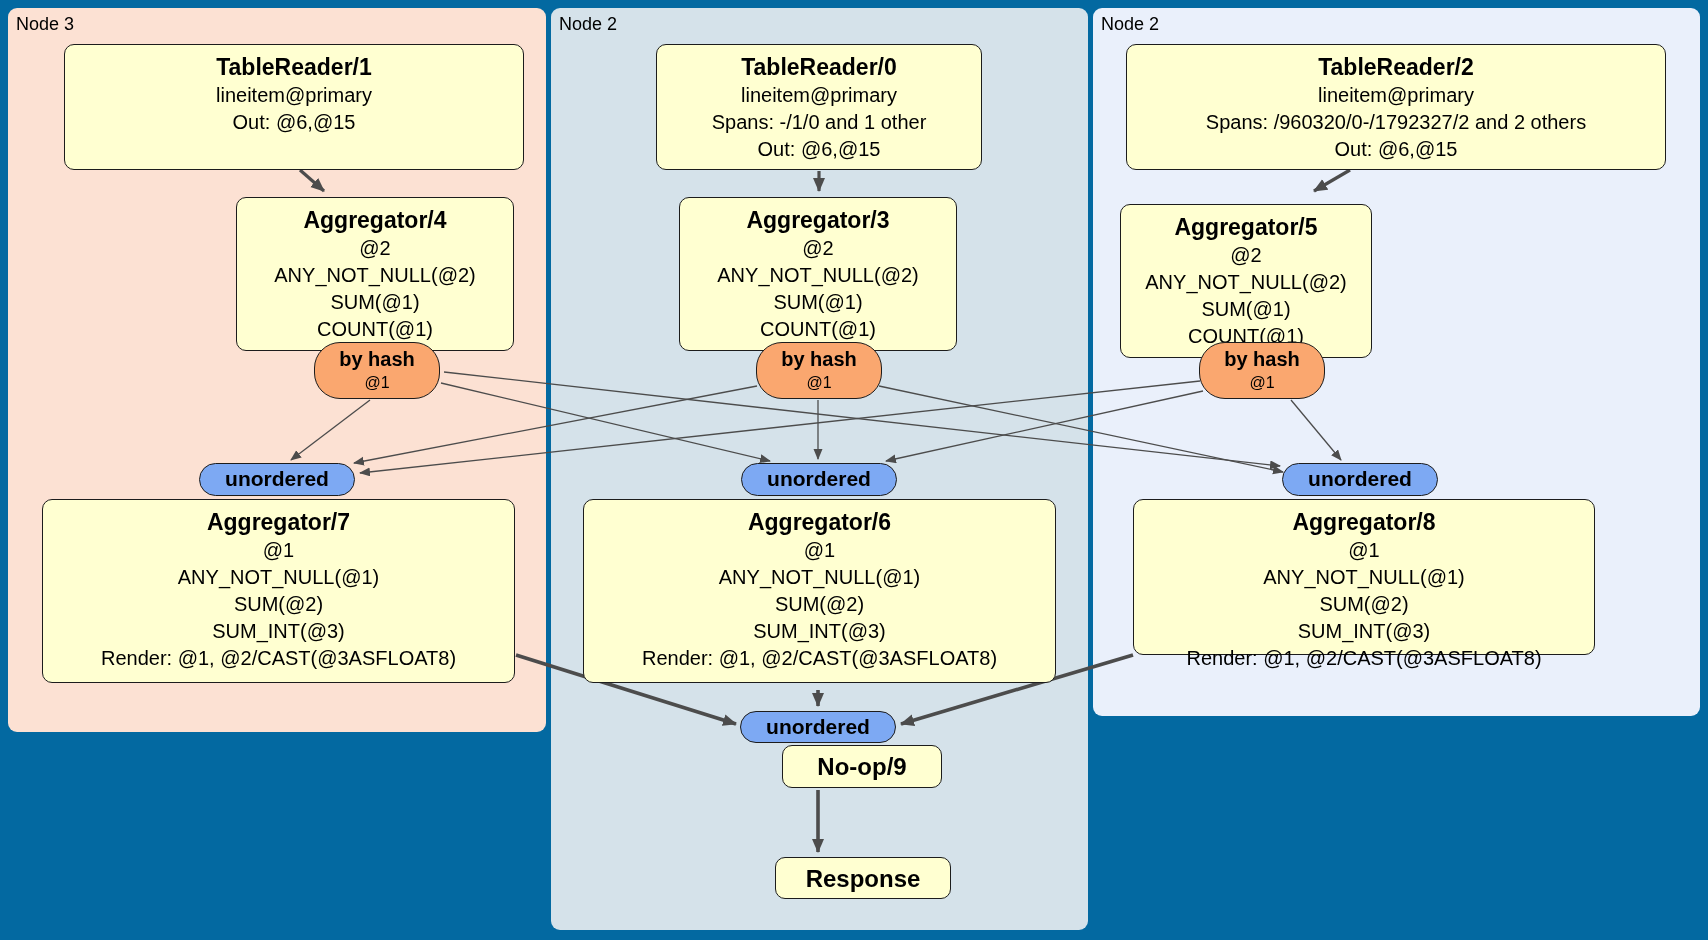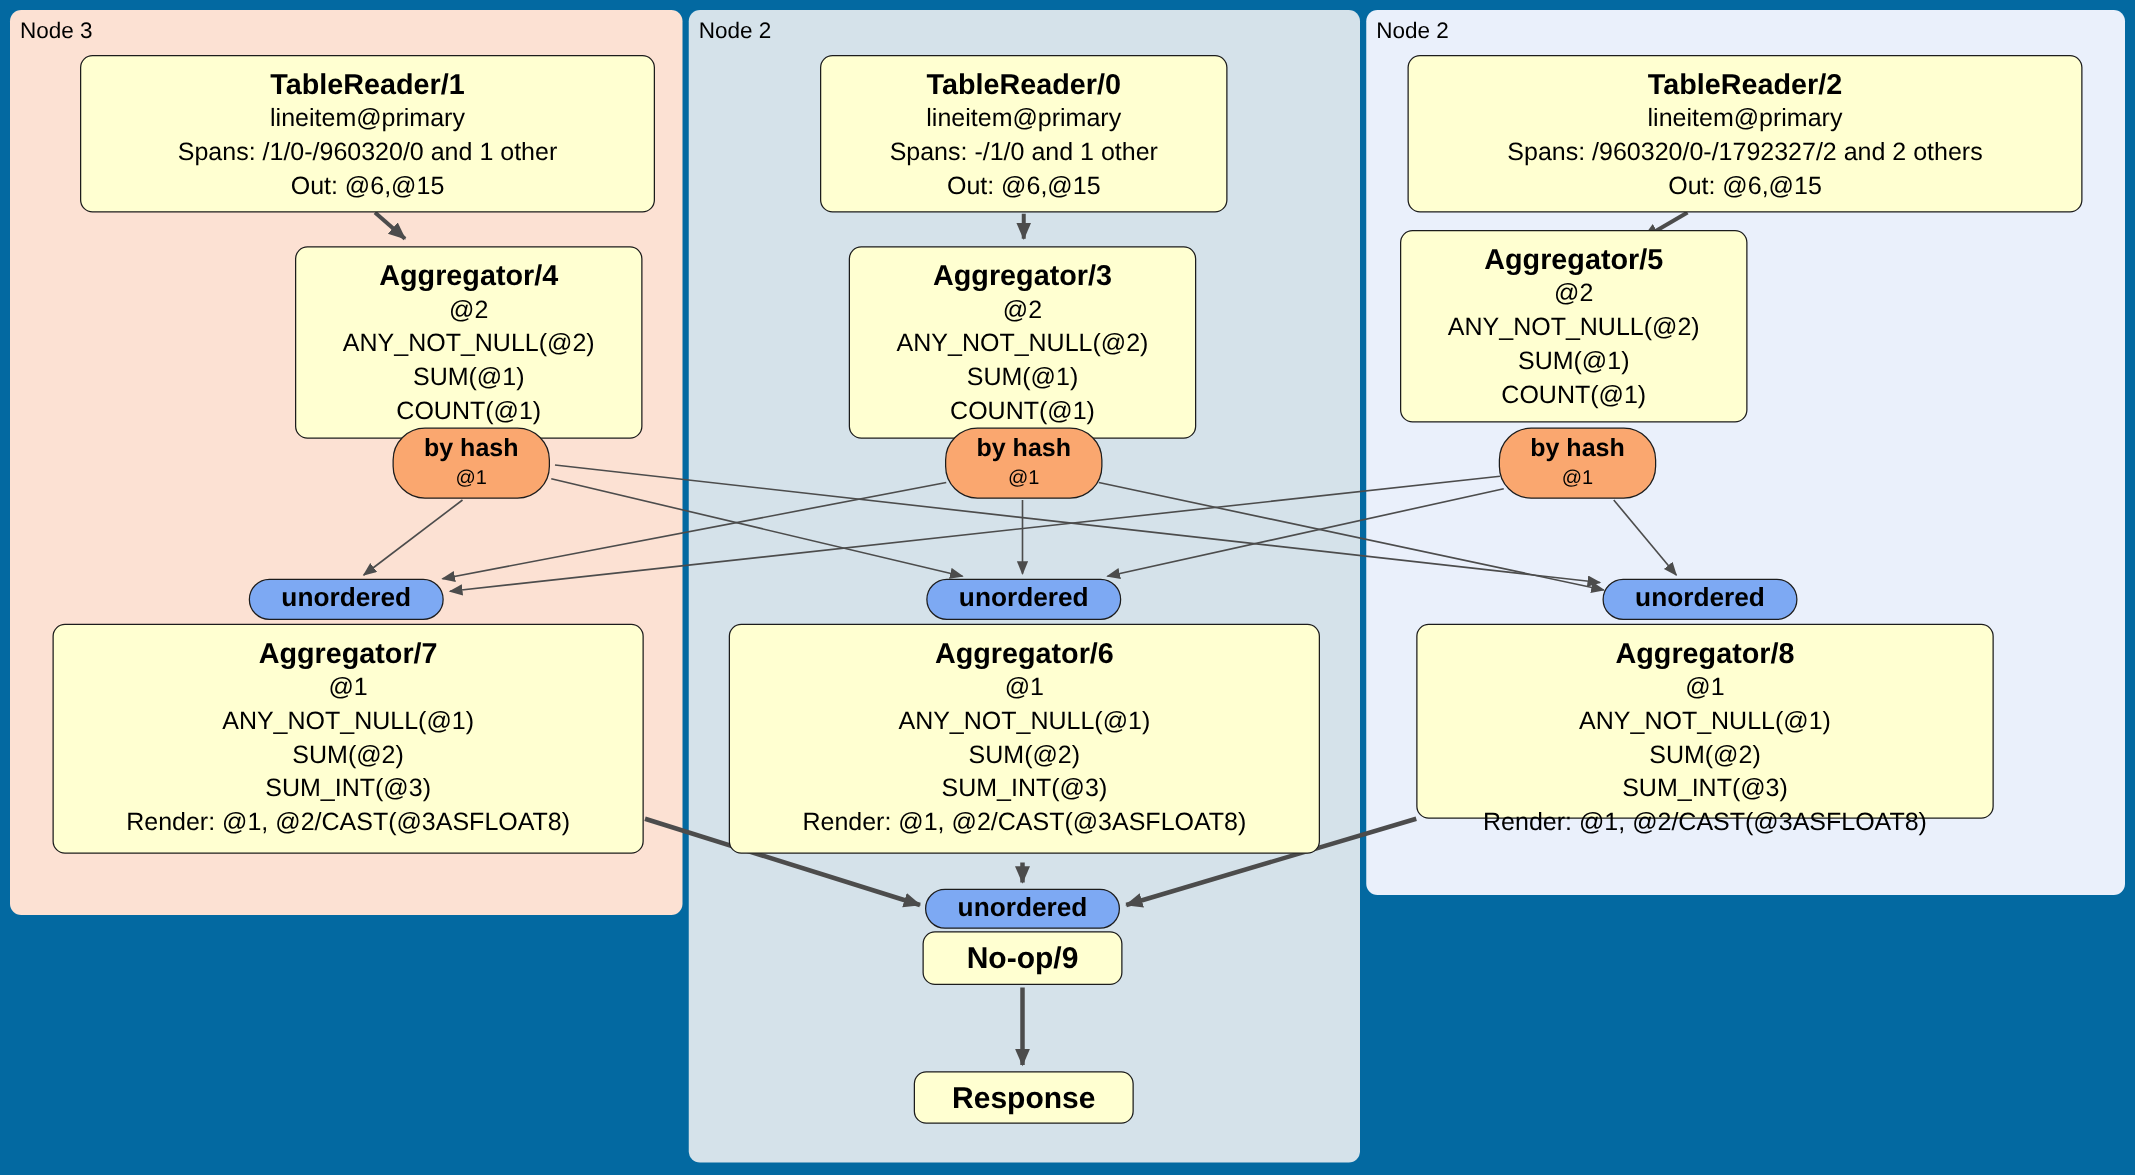--- a/index.html
+++ b/index.html
@@ -30,21 +30,21 @@
   }
   .box-title{font-size:23px;font-weight:bold;line-height:30px;white-space:nowrap;}
   .box-line{font-size:20px;line-height:27px;white-space:nowrap;}
 
   #tr1{left:64px;top:44px;width:460px;height:126px;}
   #tr0{left:656px;top:44px;width:326px;height:126px;}
   #tr2{left:1126px;top:44px;width:540px;height:126px;}
 
   #agg4{left:236px;top:197px;width:278px;height:154px;}
   #agg3{left:679px;top:197px;width:278px;height:154px;}
-  #agg5{left:1120px;top:184px;width:278px;height:154px;}
+  #agg5{left:1120px;top:204px;width:252px;height:154px;}
 
   #agg7{left:42px;top:499px;width:473px;height:184px;}
   #agg6{left:583px;top:499px;width:473px;height:184px;}
   #agg8{left:1133px;top:499px;width:462px;height:156px;}
 
   .pill{
     position:absolute;z-index:3;box-sizing:border-box;
     border:1.8px solid #1c1c1c;text-align:center;
   }
   .router{background:#faa76f;border-radius:26px;width:126px;height:57px;padding-top:3px;}
@@ -56,21 +56,21 @@
 
   .sync{
     background:#7da9f3;border-radius:18px;width:156px;height:33px;
     font-size:21px;font-weight:bold;line-height:30px;
   }
   #sync-left{left:199px;top:463px;}
   #sync-mid{left:741px;top:463px;}
   #sync-right{left:1282px;top:463px;}
   #sync-bottom{left:740px;top:711px;width:156px;height:32px;}
 
-  .terminal{padding:5px 20px;}
+  .terminal{padding:5px 20px;margin-left:44px;}
   .terminal .box-title{font-size:24px;line-height:31px;}
   #noop{left:738px;top:745px;width:160px;height:43px;}
   #response{left:731px;top:857px;width:176px;height:42px;}
 </style>
 </head>
 <body>
 
 <div id="canvas">
 
   <div class="region" id="region-node3"></div>
@@ -109,21 +109,20 @@
       <path d="M818,690 L818,706" stroke-width="3.6" marker-end="url(#ah)"></path>
       <path d="M1133,655 L901,724" stroke-width="3.6" marker-end="url(#ah)"></path>
 
       <path d="M818,790 L818,852" stroke-width="3.6" marker-end="url(#ah)"></path>
     </g>
   </svg>
 
   <div class="box" id="tr1">
     <div class="box-title">TableReader/1</div>
     <div class="box-line">lineitem@primary</div>
-    <div class="box-line">Spans: /1/0-/960320/0 and 1 other</div>
     <div class="box-line">Out: @6,@15</div>
   </div>
   <div class="box" id="agg4">
     <div class="box-title">Aggregator/4</div>
     <div class="box-line">@2</div>
     <div class="box-line">ANY_NOT_NULL(@2)</div>
     <div class="box-line">SUM(@1)</div>
     <div class="box-line">COUNT(@1)</div>
   </div>
   <div class="box" id="agg7">

